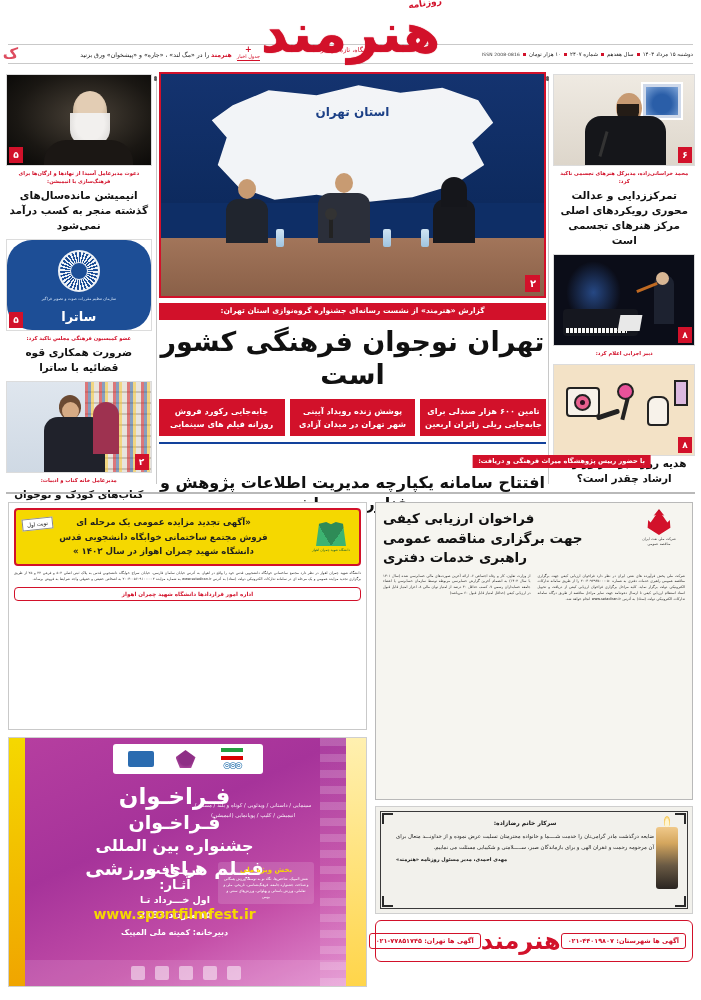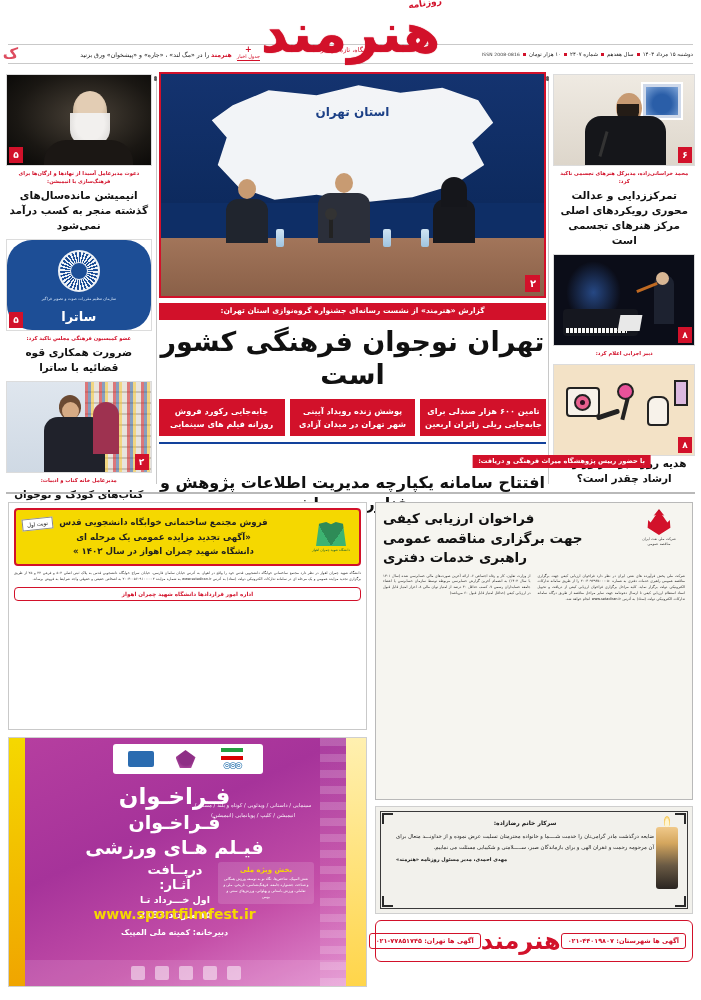--- a/index.html
+++ b/index.html
@@ -673,22 +673,22 @@
     <div class="lw-left">
 
       <div class="ad-uni">
         <div class="uni-band">
           <div class="uni-nobat">نوبت اول</div>
           <div class="uni-logo">
             <div class="uni-book"></div>
             <div class="uni-logo-t">دانشگاه شهید چمران اهواز</div>
           </div>
           <div class="uni-text">
+            <div class="uni-l">«آگهی تجدید مزایده عمومی یک مرحله ای</div>
             <div class="uni-l">فروش مجتمع ساختمانی خوابگاه دانشجویی قدس</div>
-            <div class="uni-l">«آگهی تجدید مزایده عمومی یک مرحله ای</div>
             <div class="uni-l">دانشگاه شهید چمران اهواز در سال ۱۴۰۳ »</div>
           </div>
         </div>
         <div class="uni-body">
           <div class="tiny">دانشگاه شهید چمران اهواز در نظر دارد مجتمع ساختمانی خوابگاه دانشجویی قدس خود را واقع در اهواز، به آدرس خیابان سلمان فارسی، خیابان سراج خوابگاه دانشجویی قدس به پلاک ثبتی اصلی ۵۰۲ و فرعی ۲۲ و ۲۵ از طریق برگزاری تجدید مزایده عمومی و یک مرحله ای در سامانه تدارکات الکترونیکی دولت (ستاد) به آدرس www.setadiran.ir به شماره مزایده ۲۰۰۳۰۰۵۶۰۹۱۰۰۰۰۰۲ به اشخاص حقیقی و حقوقی واجد شرایط به فروش برساند.</div>
         </div>
         <div class="uni-foot">اداره امور قراردادها دانشگاه شهید چمران اهواز</div>
       </div>
 
       <div class="ad-sport">
@@ -701,20 +701,21 @@
             <div class="sp-flag"></div>
             <div class="sp-rings">◎◎◎</div>
           </div>
           <div class="sp-peg"></div>
           <div class="sp-mini"></div>
         </div>
 
         <div class="sp-title">
           <div class="sp-l1">فـراخـوان</div>
           <div class="sp-l2">فـراخـوان</div>
+          <div class="sp-l3">جشنواره بین المللی</div>
           <div class="sp-l4">فیـلم هـای ورزشی</div>
         </div>
 
         <div class="sp-sect2">سینمایی / داستانی / ویدئویی / کوتاه و بلند / مستند / انیمیشن / کلیپ / پویانمایی (انیمیشن)</div>
 
         <div class="sp-box">
           <div class="sp-box-h">بخش ویژه ملی</div>
           <div class="sp-box-t">نقش المپیک، شاخص‌ها، نگاه نو به توسعه ورزش همگانی و شناخت جشنواره جامعه، فرهنگ‌شناسی، تاریخی، ملی و تعاملی، ورزش باستانی و پهلوانی، ورزش‌های سنتی و بومی</div>
         </div>
 

